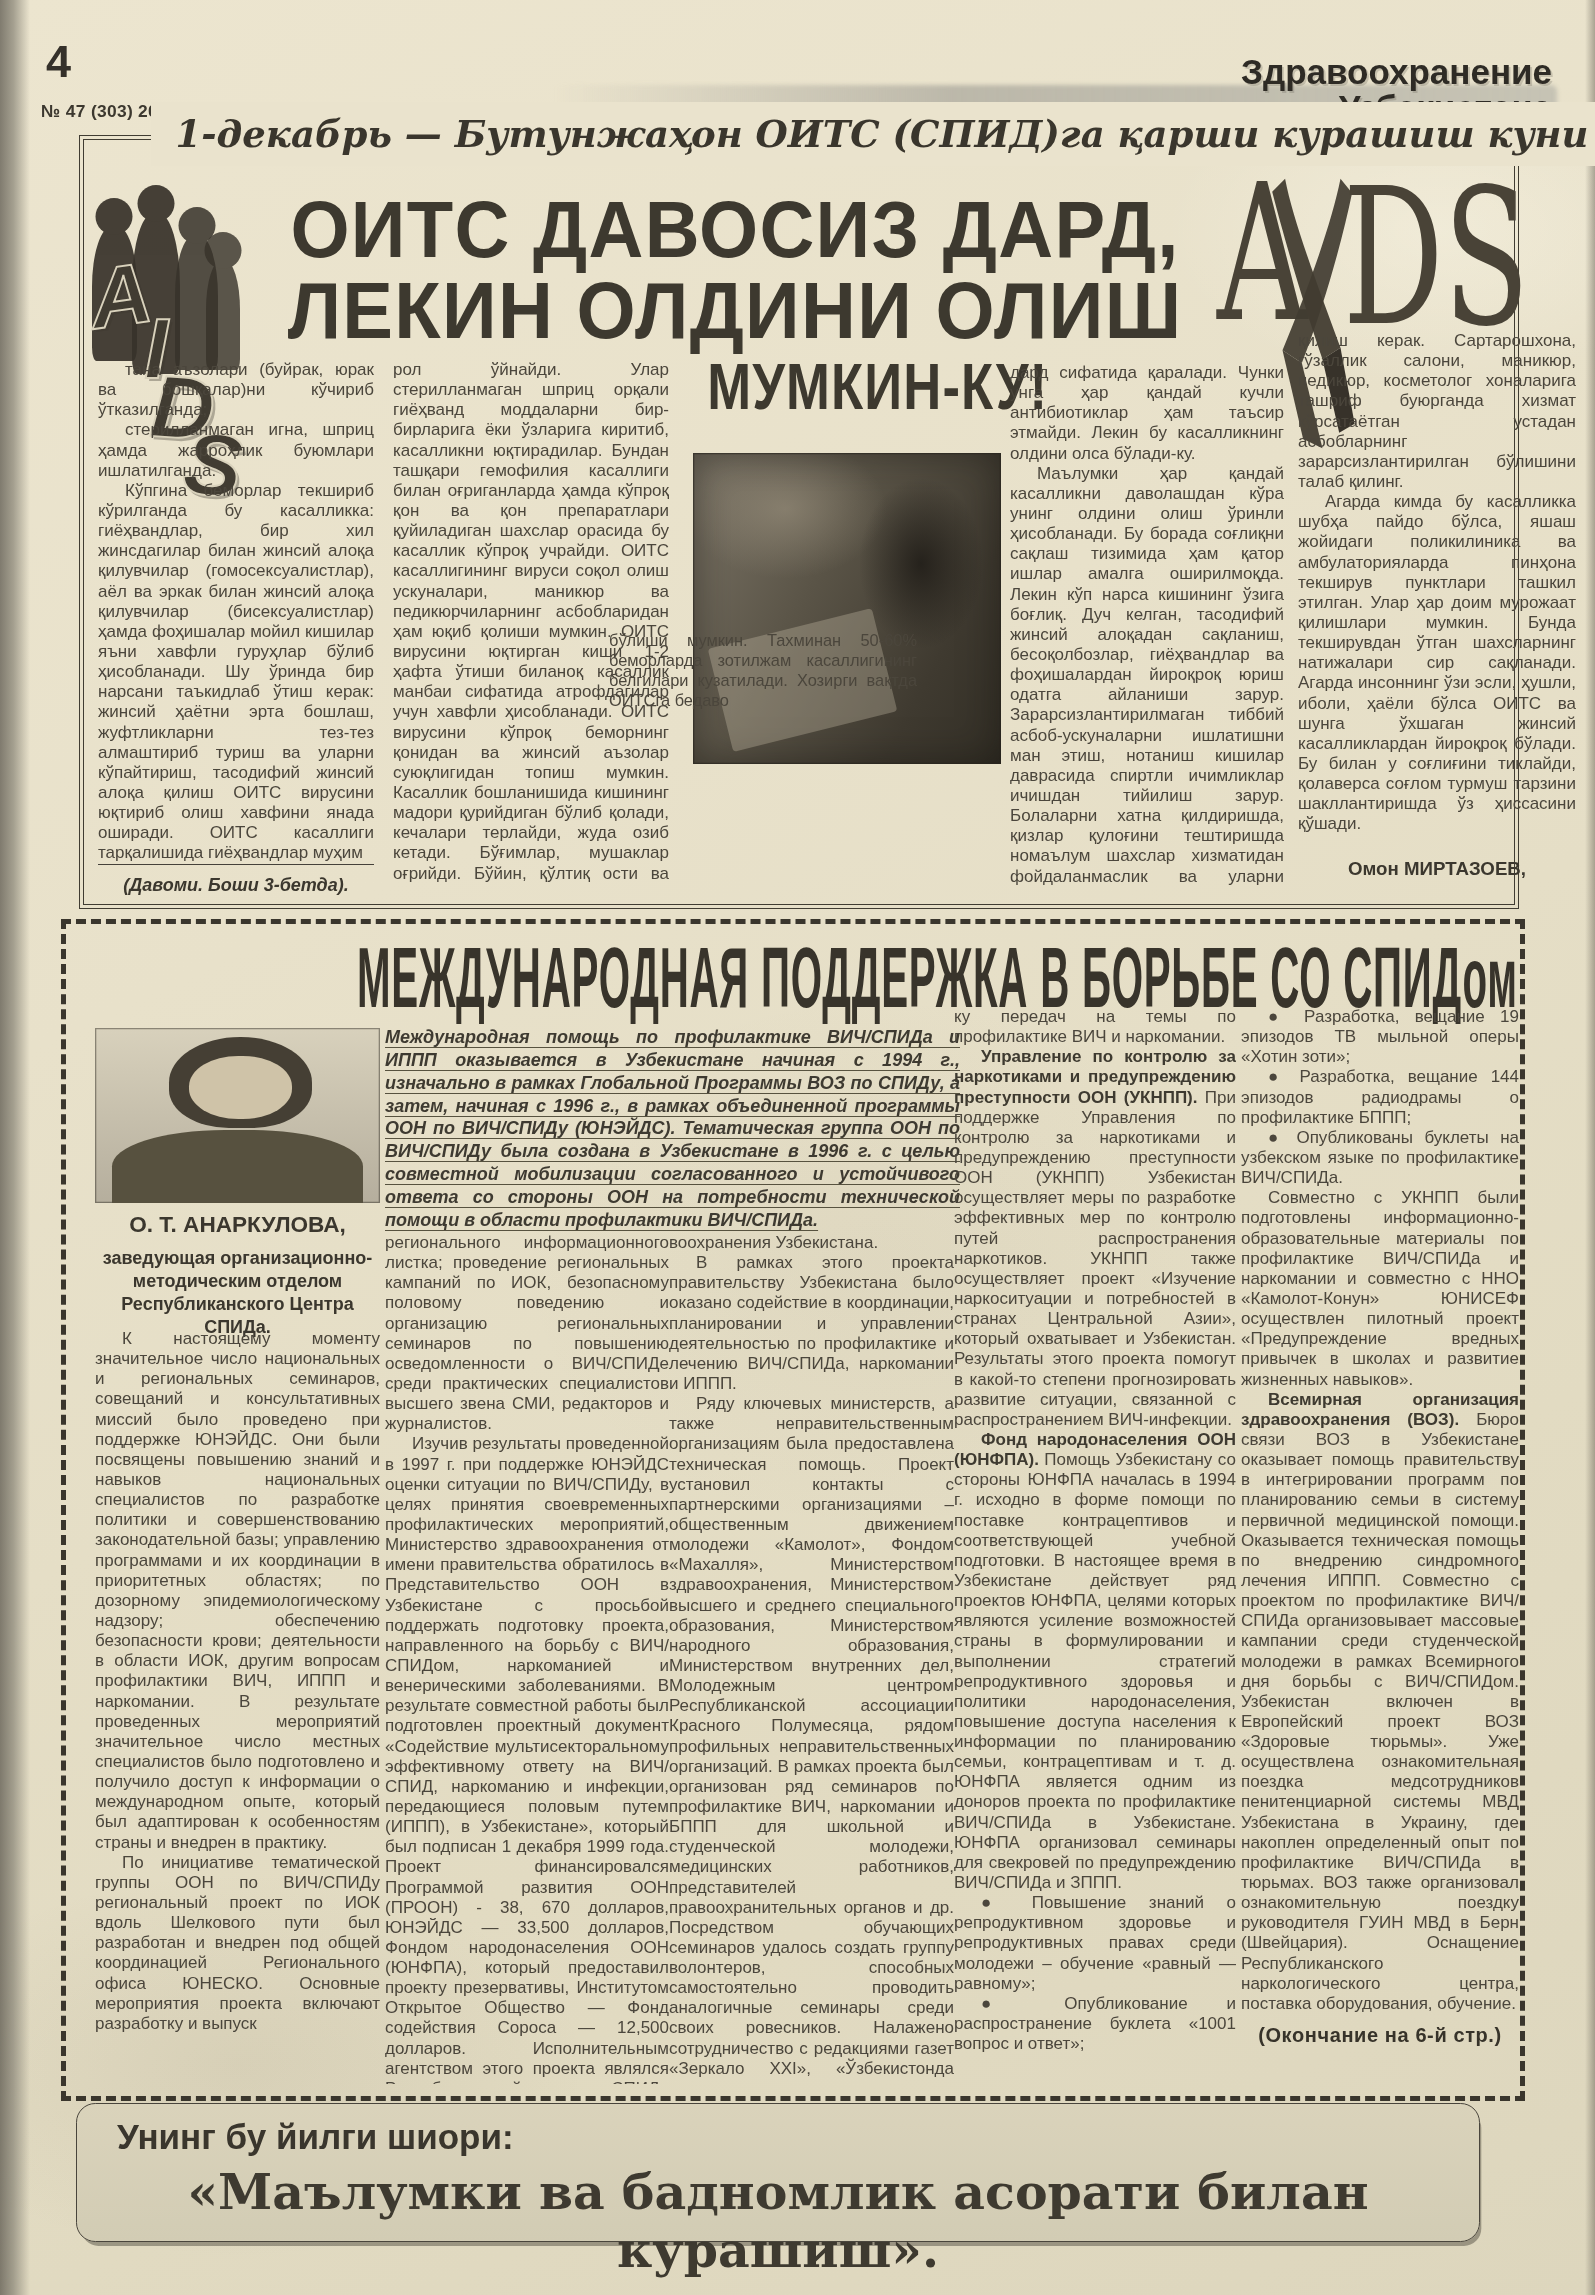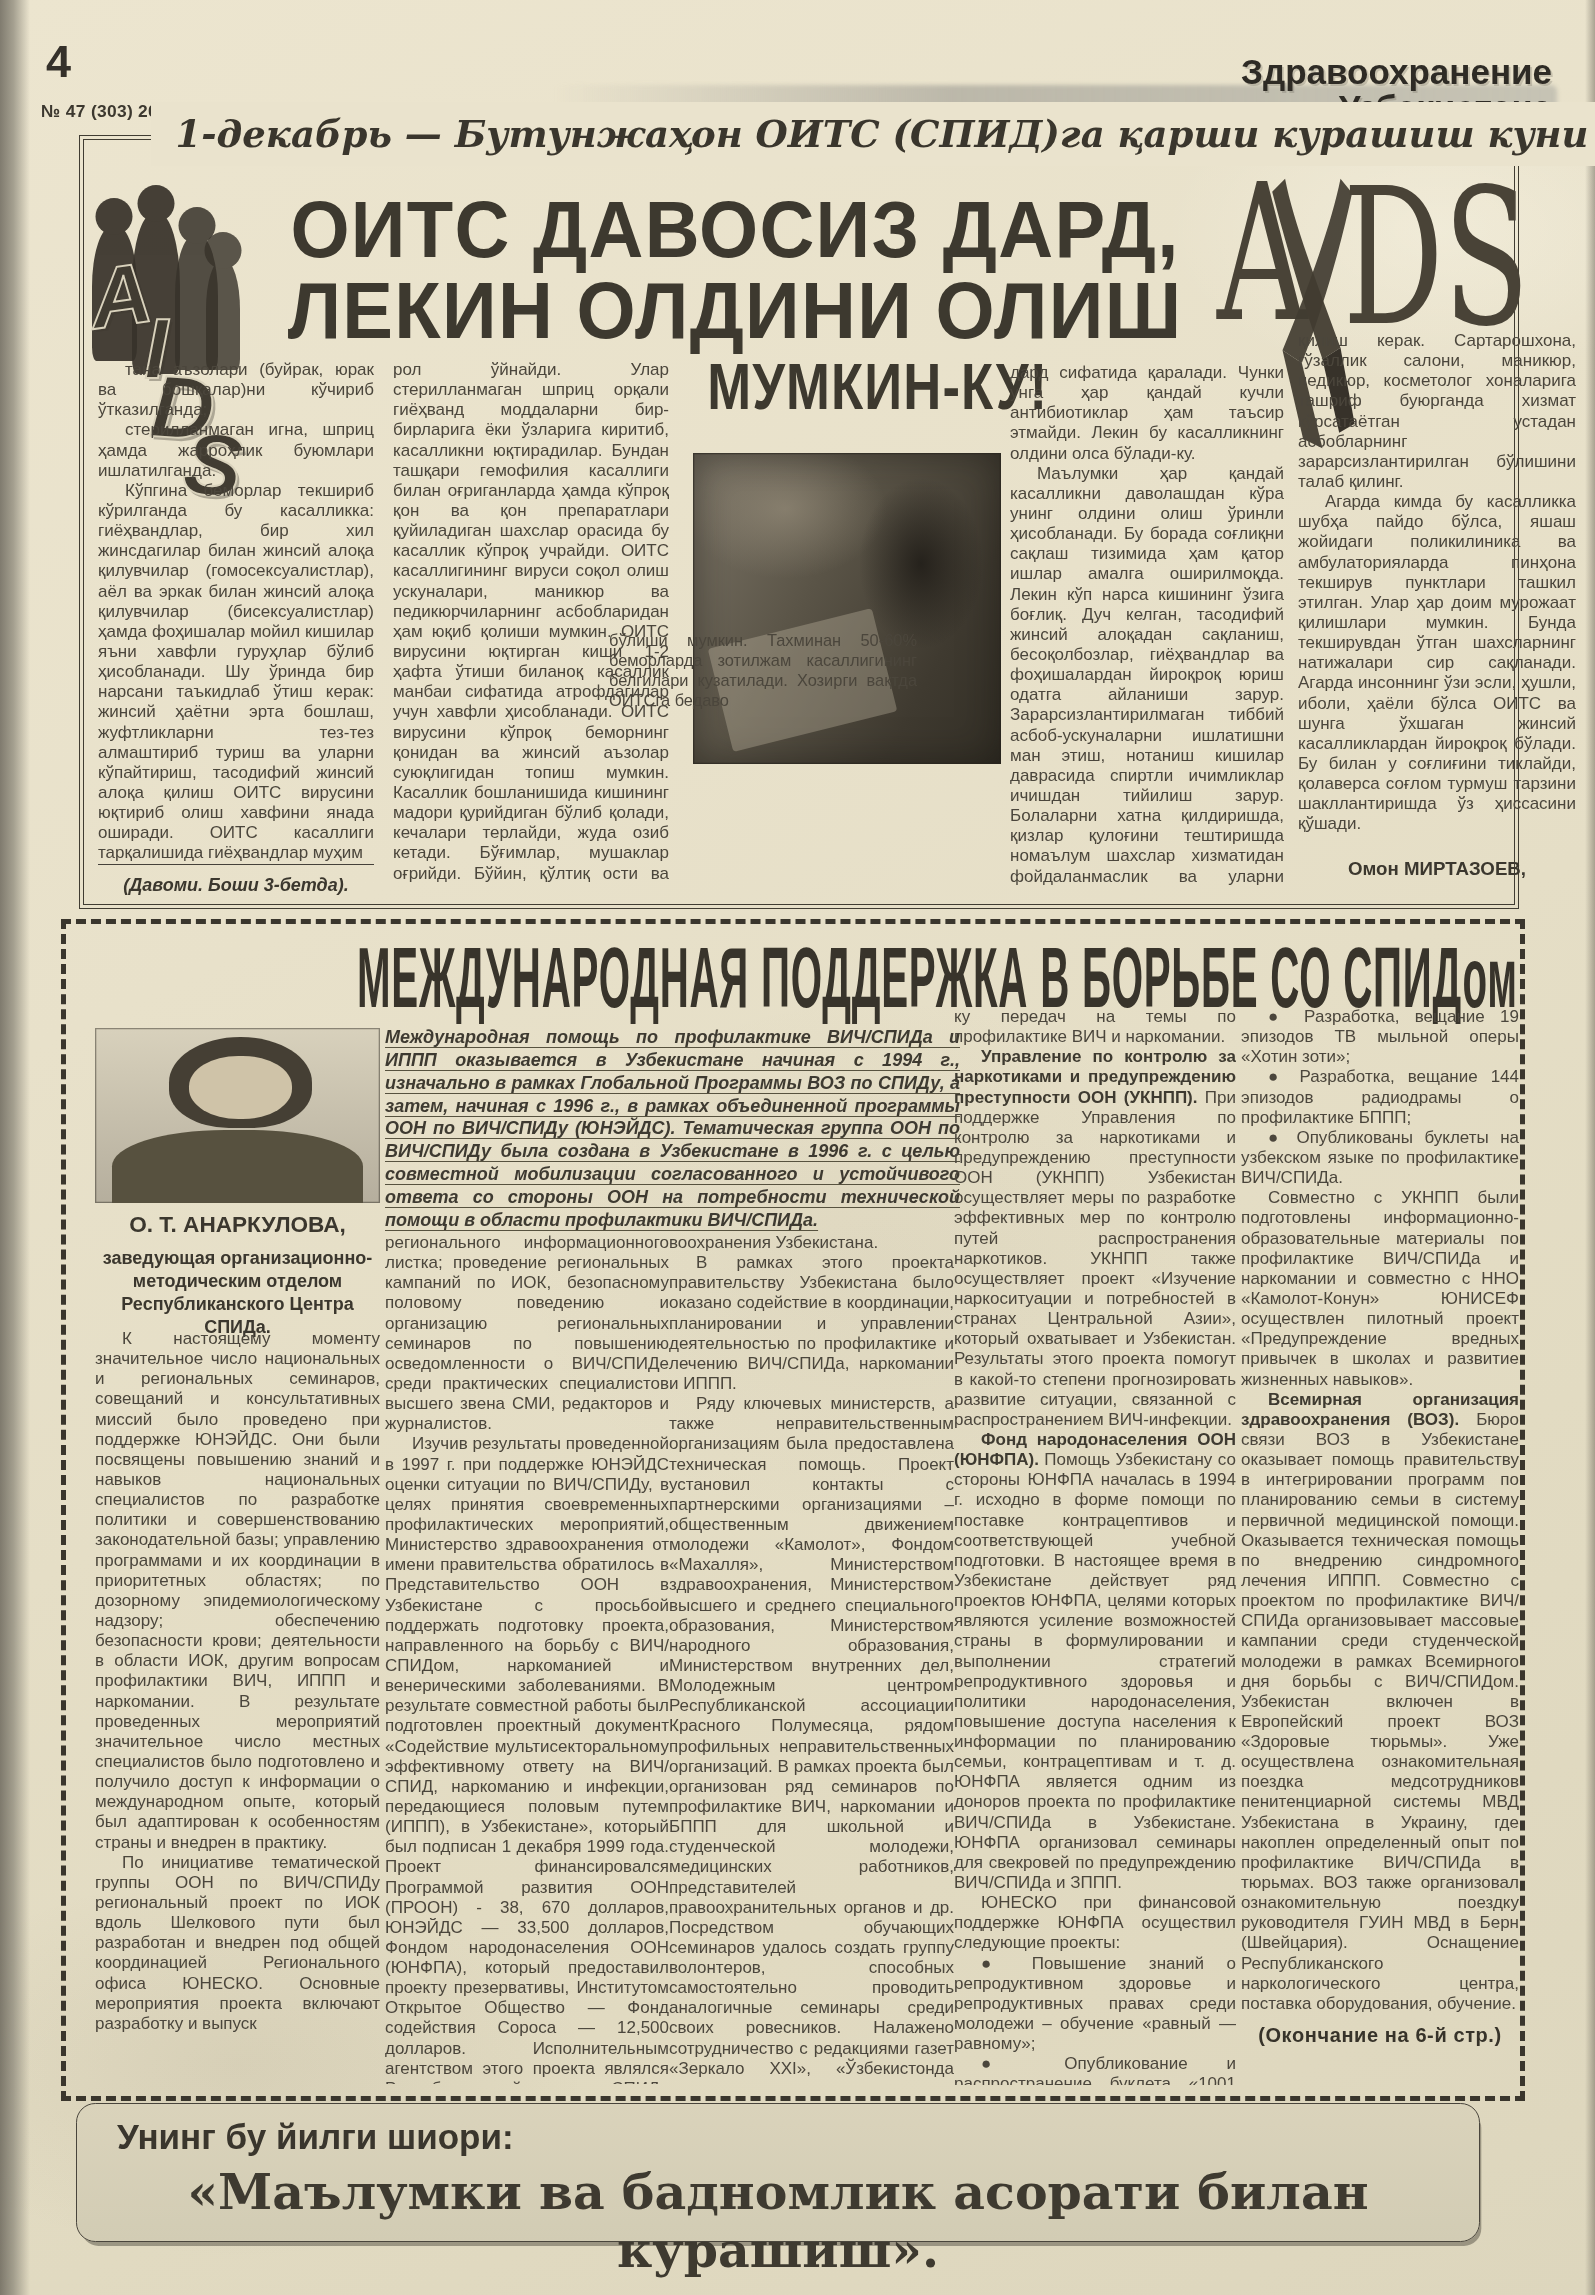--- a/index.html
+++ b/index.html
@@ -215,21 +215,20 @@
       </div>
     <div class="col a2c3">
         <p class="ni">воохранения Узбекистана.</p>
         <p>В рамках этого проекта правительству Узбекистана было оказано содействие в координации, планировании и управлении деятельностью по профилактике и лечению ВИЧ/СПИДа, наркомании и ИППП.</p>
         <p>Ряду ключевых министерств, а также неправительственным организациям была предоставлена техническая помощь. Проект установил контакты с партнерскими организациями – общественным движением молодежи «Камолот», Фондом «Махалля», Министерством здравоохранения, Министерством высшего и среднего специального образования, Министерством народного образования, Министерством внутренних дел, Молодежным центром Республиканской ассоциации Красного Полумесяца, рядом профильных неправительственных организаций. В рамках проекта был организован ряд семинаров по профилактике ВИЧ, наркомании и БППП для школьной и студенческой молодежи, медицинских работников, представителей правоохранительных органов и др. Посредством обучающих семинаров удалось создать группу волонтеров, способных самостоятельно проводить аналогичные семинары среди своих ровесников. Налажено сотрудничество с редакциями газет «Зеркало XXI», «Ўзбекистонда соғлиқни сақлаш» – «Здравоохранение Узбекистана» и радио «Гранд», которые имеют постоянную рубри-</p>
       </div>
     <div class="col a2c4">
         <p class="ni">ку передач на темы по профилактике ВИЧ и наркомании.</p>
         <p><b>Управление по контролю за наркотиками и предупреждению преступности ООН (УКНПП).</b> При поддержке Управления по контролю за наркотиками и предупреждению преступности ООН (УКНПП) Узбекистан осуществляет меры по разработке эффективных мер по контролю путей распространения наркотиков. УКНПП также осуществляет проект «Изучение наркоситуации и потребностей в странах Центральной Азии», который охватывает и Узбекистан. Результаты этого проекта помогут в какой-то степени прогнозировать развитие ситуации, связанной с распространением ВИЧ-инфекции.</p>
         <p><b>Фонд народонаселения ООН (ЮНФПА).</b> Помощь Узбекистану со стороны ЮНФПА началась в 1994 г. исходно в форме помощи по поставке контрацептивов и соответствующей учебной подготовки. В настоящее время в Узбекистане действует ряд проектов ЮНФПА, целями которых являются усиление возможностей страны в формулировании и выполнении стратегий репродуктивного здоровья и политики народонаселения, повышение доступа населения к информации по планированию семьи, контрацептивам и т. д. ЮНФПА является одним из доноров проекта по профилактике ВИЧ/СПИДа в Узбекистане. ЮНФПА организовал семинары для свекровей по предупреждению ВИЧ/СПИДа и ЗППП.</p>
-        <p>ЮНЕСКО при финансовой поддержке ЮНФПА осуществил следующие проекты:</p>
         <p>● Повышение знаний о репродуктивном здоровье и репродуктивных правах среди молодежи – обучение «равный — равному»;</p>
         <p>● Опубликование и распространение буклета «1001 вопрос и ответ»;</p>
       </div>
     <div class="col a2c5">
         <p>● Разработка, вещание 19 эпизодов ТВ мыльной оперы «Хотин зоти»;</p>
         <p>● Разработка, вещание 144 эпизодов радиодрамы о профилактике БППП;</p>
         <p>● Опубликованы буклеты на узбекском языке по профилактике ВИЧ/СПИДа.</p>
         <p>Совместно с УКНПП были подготовлены информационно-образовательные материалы по профилактике ВИЧ/СПИДа и наркомании и совместно с ННО «Камолот-Конун» ЮНИСЕФ осуществлен пилотный проект «Предупреждение вредных привычек в школах и развитие жизненных навыков».</p>
         <p><b>Всемирная организация здравоохранения (ВОЗ).</b> Бюро связи ВОЗ в Узбекистане оказывает помощь правительству в интегрировании программ по планированию семьи в систему первичной медицинской помощи. Оказывается техническая помощь по внедрению синдромного лечения ИППП. Совместно с проектом по профилактике ВИЧ/СПИДа организовывает массовые кампании среди студенческой молодежи в рамках Всемирного дня борьбы с ВИЧ/СПИДом. Узбекистан включен в Европейский проект ВОЗ «Здоровые тюрьмы». Уже осуществлена ознакомительная поездка медсотрудников пенитенциарной системы МВД Узбекистана в Украину, где накоплен определенный опыт по профилактике ВИЧ/СПИДа в тюрьмах. ВОЗ также организовал ознакомительную поездку руководителя ГУИН МВД в Берн (Швейцария). Оснащение Республиканского наркологического центра, поставка оборудования, обучение.</p>
         <p><b>ЮСАИД.</b> Узбекистан, как и другие страны Центральной</p>

